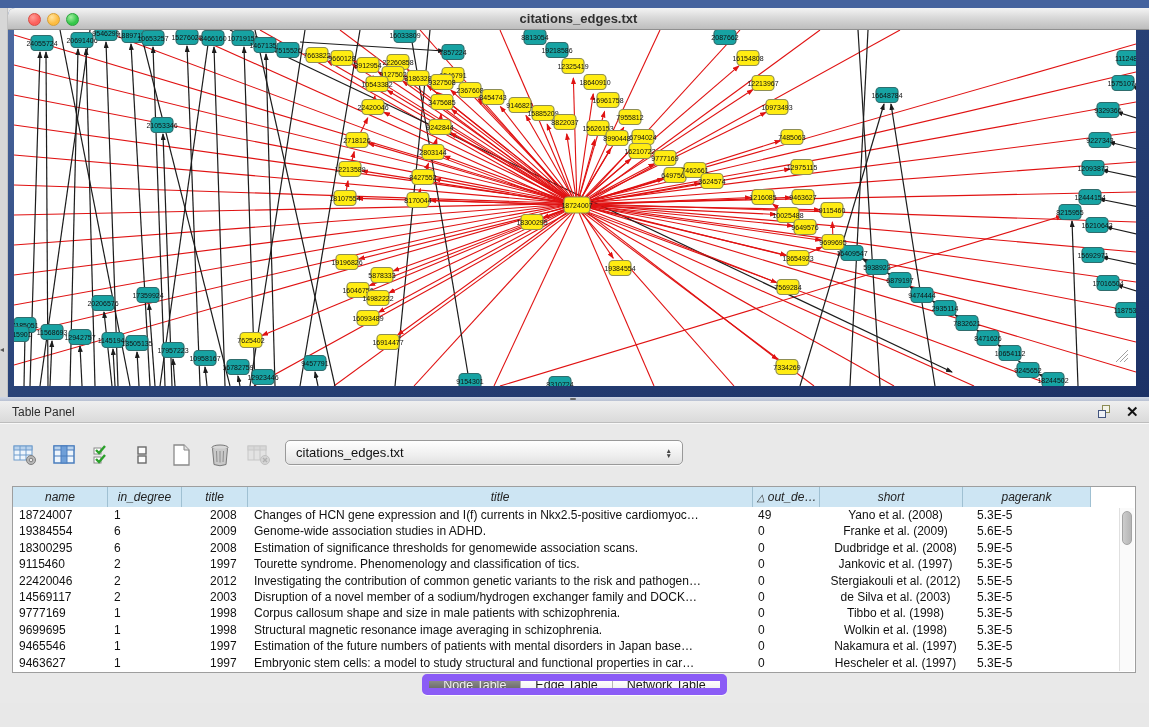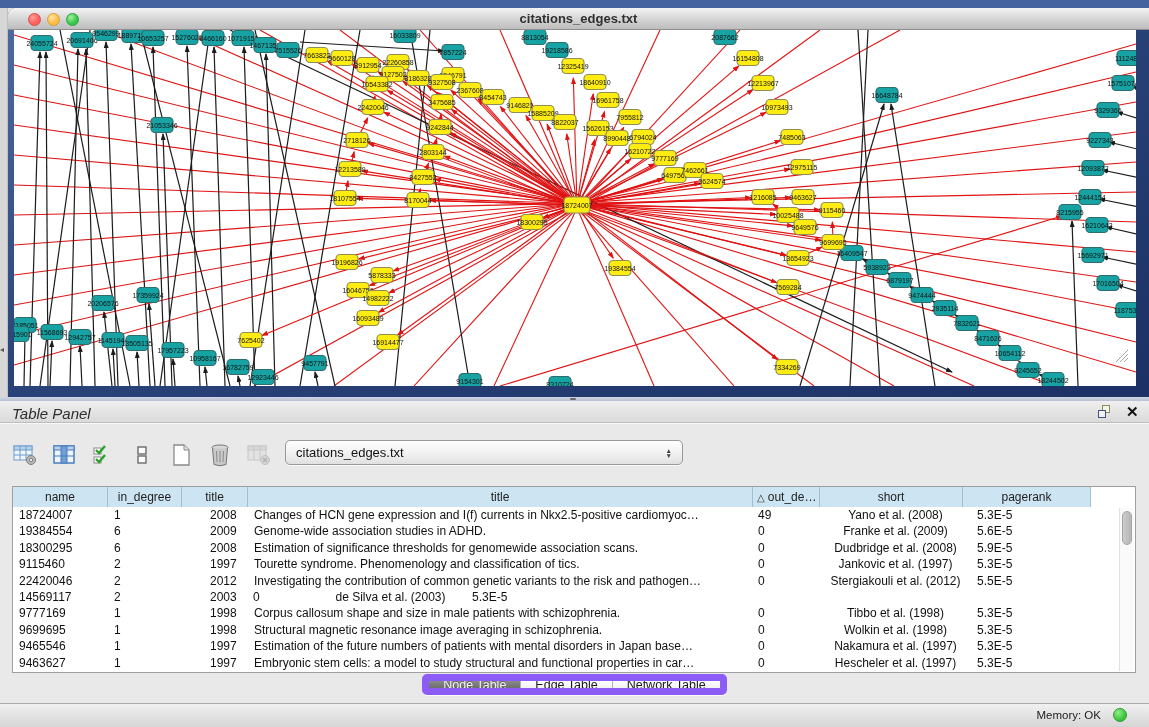--- a/index.html
+++ b/index.html
@@ -21,40 +21,40 @@
   .net-title{position:absolute;left:0;right:0;top:3px;text-align:center;font-size:13px;font-weight:bold;color:#303030;}
   .net-canvas{position:absolute;left:6px;top:22px;width:1122px;height:356px;background:#ffffff;}
   .resize-grip{position:absolute;left:1104px;top:340px;width:16px;height:14px;opacity:.8;}
 
   
   .splitter{position:absolute;left:0;top:397px;width:1149px;height:4px;background:linear-gradient(180deg,#cfd6e4,#b9c1d2);}
   .splitter .knob{position:absolute;left:570px;top:1px;width:6px;height:2px;background:#6a6a6a;border-radius:1px;}
 
   
   .panel-titlebar{position:absolute;left:0;top:401px;width:1149px;height:22px;background:linear-gradient(180deg,#efefef,#dadada);border-bottom:1px solid #bdbdbd;}
-  .panel-title{position:absolute;left:12px;top:4px;font-size:15px;color:#2d2d2d;font-style:italic;}
+  .panel-title{position:absolute;left:12px;top:4px;font-size:12px;color:#2d2d2d;}
   .float-icon{position:absolute;left:1098px;top:4px;width:15px;height:14px;cursor:pointer;}
   .float-icon .sq1{position:absolute;left:4px;top:0;width:8px;height:8px;border:1.5px solid #8c8c55;background:#f4f4e8;}
   .float-icon .sq2{position:absolute;left:0;top:5px;width:8px;height:8px;border:1.5px solid #43557e;background:#eef1f6;}
   .panel-close{position:absolute;left:1126px;top:2px;font-size:15px;font-weight:bold;color:#111;cursor:pointer;line-height:18px;}
   .panel-body{position:absolute;left:0;top:423px;width:1149px;height:280px;background:#e9e9e9;border-top:1px solid #f8f8f8;}
 
   
   .toolbar{position:absolute;left:10px;top:14px;height:34px;display:flex;align-items:center;gap:9px;}
   .tool-btn{width:30px;height:30px;display:flex;align-items:center;justify-content:center;border:none;background:transparent;padding:0;cursor:pointer;}
   .tool-btn.disabled{opacity:.45;cursor:default;}
   .fx{font-size:15px;color:#1a1a1a;}
   .fx i{font-family:"Liberation Serif",serif;font-size:18px;}
   .fx span{font-size:10px;}
   .table-select{position:absolute;left:275px;top:2px;width:398px;height:25px;border:1px solid #999;border-radius:5px;background:linear-gradient(180deg,#ffffff,#ececec 70%,#e0e0e0);display:flex;align-items:center;padding:0 10px;font-size:13px;color:#111;cursor:pointer;box-shadow:0 1px 0 rgba(255,255,255,.7);}
   .table-select .stepper{margin-left:auto;display:flex;flex-direction:column;line-height:5px;font-size:6.5px;color:#444;}
 
   
   .table-box{position:absolute;left:12px;top:62px;width:1124px;height:187px;background:#fff;border:1px solid #9e9e9e;overflow:hidden;}
-  .thead{display:flex;height:20px;border-bottom:1px solid #8fb0c4;background:#cde5f3;}
+  .thead{display:flex;height:20px;border-bottom:1px solid #8fb0c4;background:#cde5f3;font-style:italic;}
   .th{height:20px;background:#cde5f3;border-right:1px solid #9fc0d2;font-size:12px;color:#222;display:flex;align-items:center;justify-content:center;overflow:hidden;white-space:nowrap;cursor:pointer;}
   .th.sorted{justify-content:flex-start;padding-left:4px;}
   .th .sort-tri{font-size:10px;margin-right:3px;color:#333;}
   .th.blank{background:#fff;border-right:none;flex:1;cursor:default;}
   .tbody{position:relative;}
   .tr{display:flex;height:16.4px;align-items:center;cursor:default;}
   .td{font-size:12px;color:#101010;white-space:nowrap;overflow:hidden;height:16.4px;line-height:16.4px;}
   .c0{width:95px;padding-left:6px;}
   .c1{width:74px;padding-left:6px;}
   .c2{width:66px;padding-left:28px;}
@@ -639,20 +639,21 @@
             <div class="td c2">2012</div>
             <div class="td c3">Investigating the contribution of common genetic variants to the risk and pathogen…</div>
             <div class="td c4">0</div>
             <div class="td c5">Stergiakouli et al. (2012)</div>
             <div class="td c6">5.5E-5</div>
           </div>
           <div class="tr">
             <div class="td c0">14569117</div>
             <div class="td c1">2</div>
             <div class="td c2">2003</div>
+            <div class="td c3">Disruption of a novel member of a sodium/hydrogen exchanger family and DOCK…</div>
             <div class="td c4">0</div>
             <div class="td c5">de Silva et al. (2003)</div>
             <div class="td c6">5.3E-5</div>
           </div>
           <div class="tr">
             <div class="td c0">9777169</div>
             <div class="td c1">1</div>
             <div class="td c2">1998</div>
             <div class="td c3">Corpus callosum shape and size in male patients with schizophrenia.</div>
             <div class="td c4">0</div>
@@ -694,18 +695,14 @@
 
     <div class="tabs">
       <div class="seg" id="tabseg">
           <div class="tab selected">Node Table</div>
           <div class="tab">Edge Table</div>
           <div class="tab">Network Table</div>
         </div>
     </div>
   </div>
 
-  <div class="statusbar">
-    <span class="mem-label">Memory: OK</span>
-    <div class="mem-dot"></div>
-  </div>
 
 </div>
 
 </body></html>

